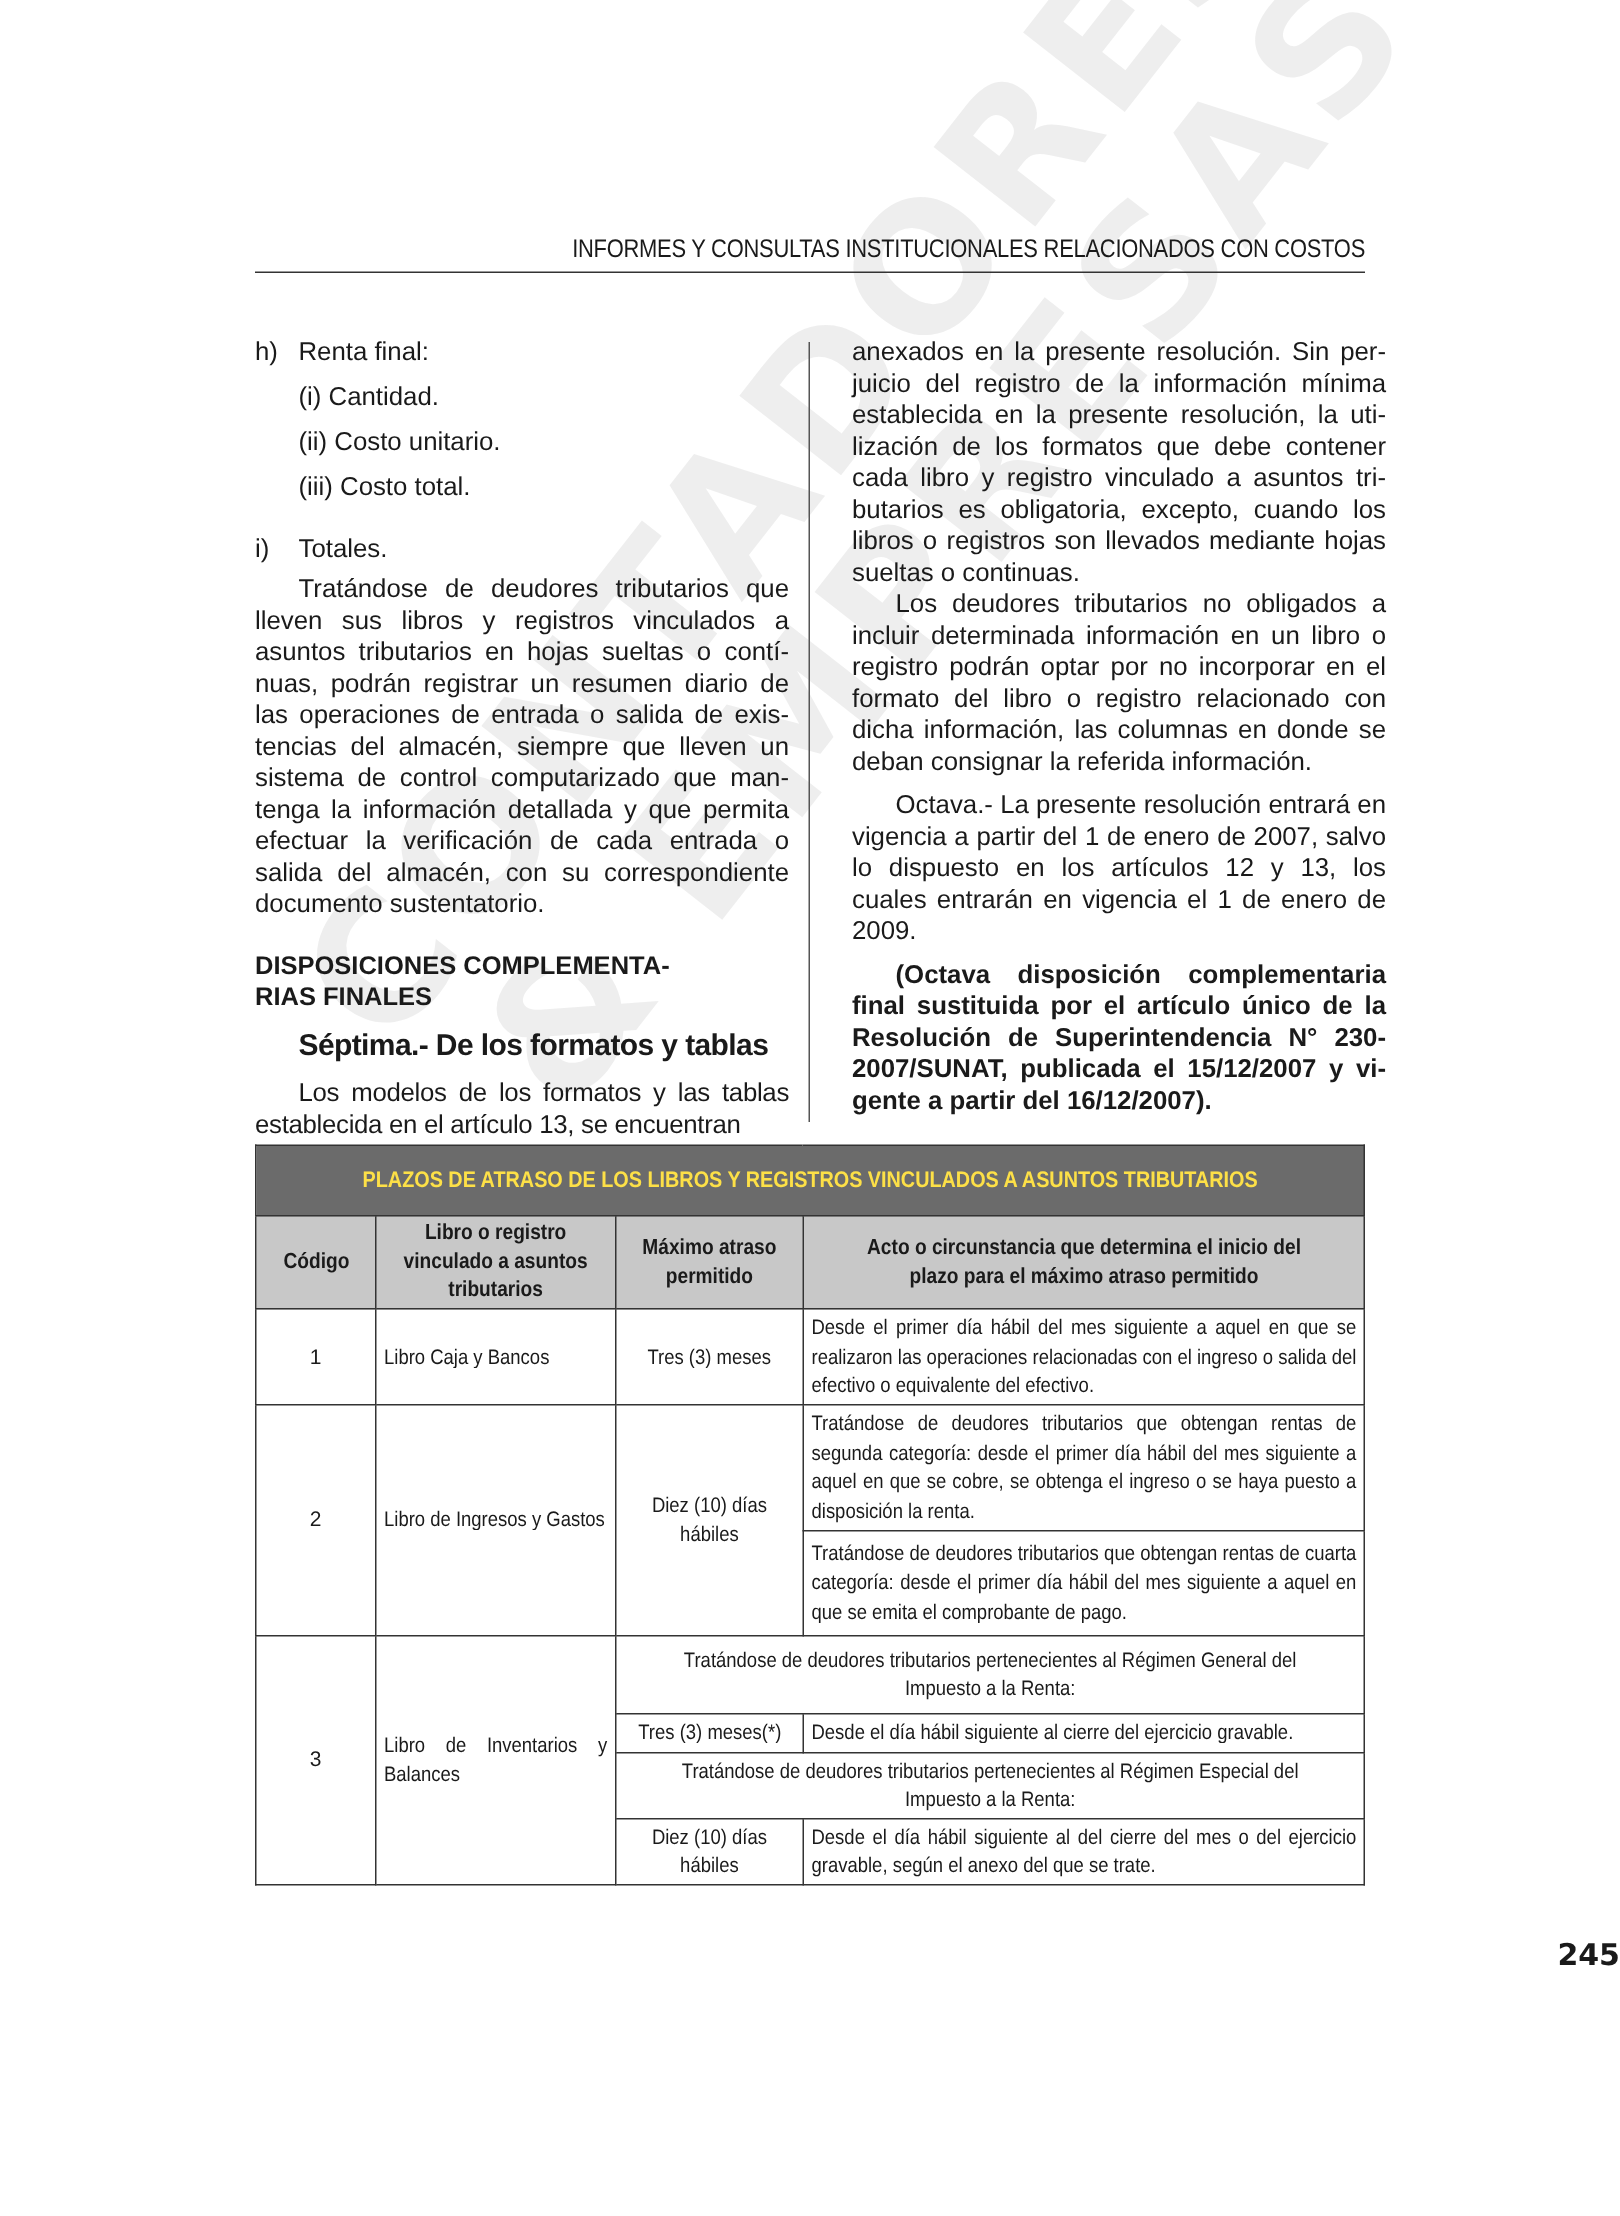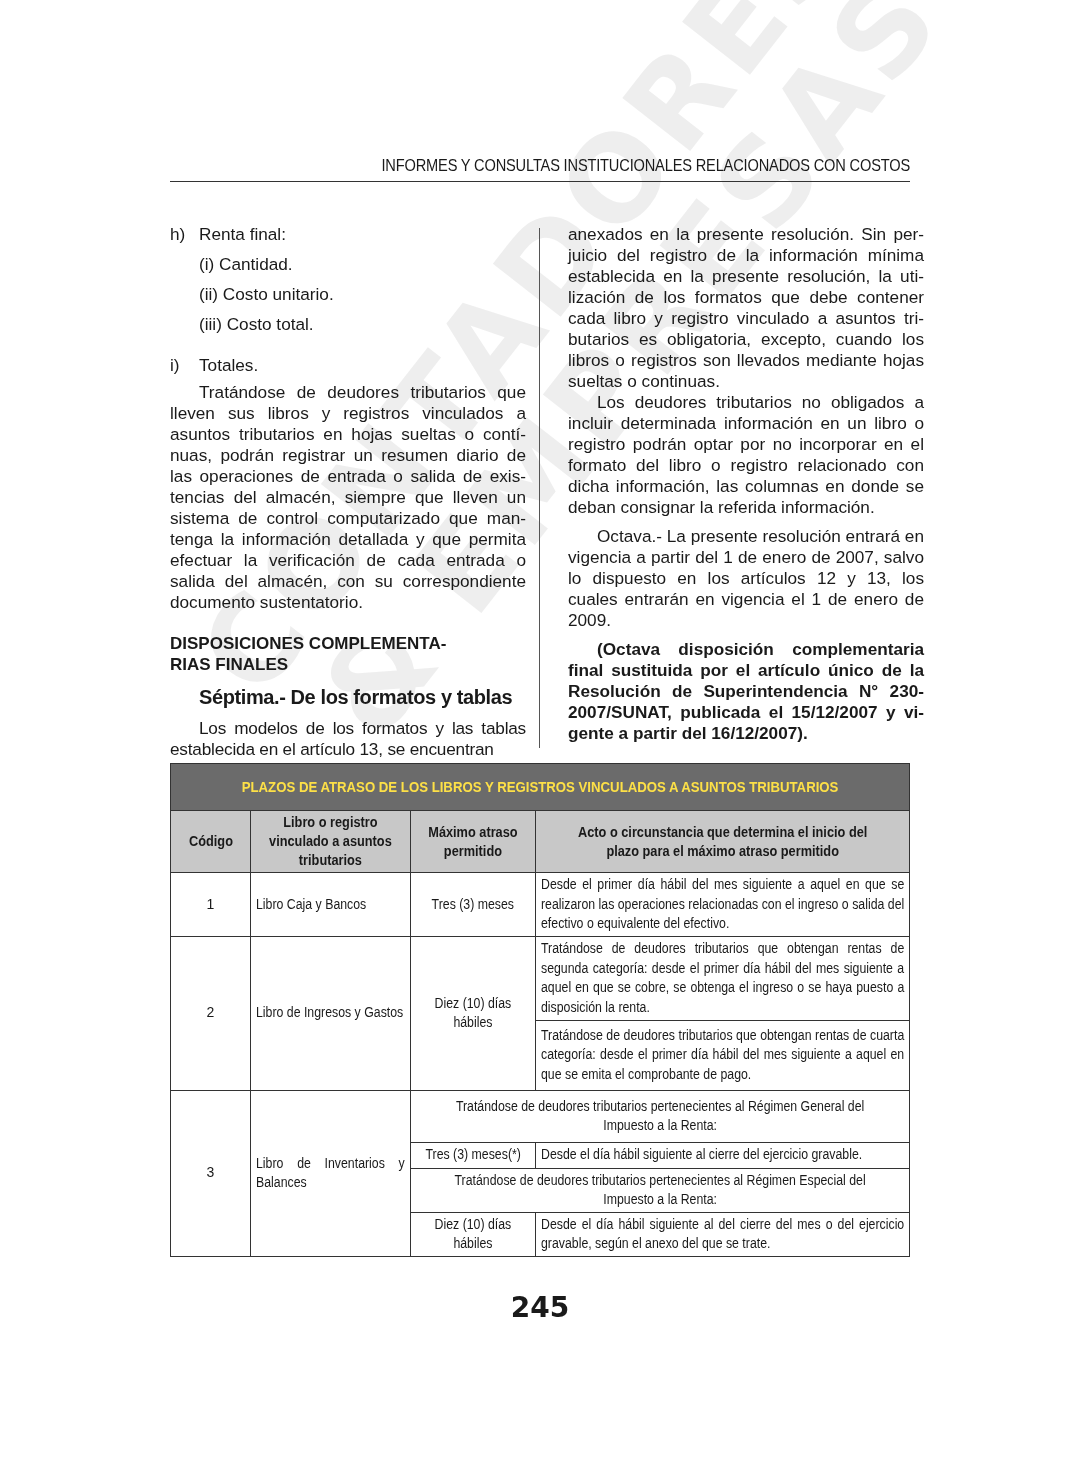--- a/index.html
+++ b/index.html
@@ -22,21 +22,21 @@
   .bold { font-weight:bold; }
   .inline-bold { font-weight:normal; }
   table.plazos { position:absolute; left:170px; top:763px; width:740px; border-collapse:collapse; font-family:"Liberation Sans", sans-serif; font-size:14px; line-height:19.5px; }
   table.plazos td, table.plazos th { border:1.4px solid #333; padding:2px 5px; vertical-align:middle; }
   .cond { display:inline-block; transform:scaleX(0.88); transform-origin:left; width:113.6%; }
   .cond-c { display:inline-block; transform:scaleX(0.88); transform-origin:center; }
   th.title { background:#6b6b6b; color:#fde047; height:42px; font-weight:bold; font-size:15px; text-align:center; }
   th.colh { background:#c8c8c8; color:#1a1a1a; font-weight:bold; text-align:center; font-size:14.5px; line-height:19px; height:56px; }
   td.center { text-align:center; }
   td.just { text-align:justify; }
-  .page-num { position:absolute; left:0; width:1080px; top:1291px; text-align:center; font-weight:bold; font-size:28px; font-family:"DejaVu Sans", sans-serif; }
+  .page-num { position:absolute; left:0; width:1080px; top:1291px; text-align:right; font-weight:bold; font-size:20px; font-family:"DejaVu Sans", sans-serif; }
   .watermark { position:absolute; left:180px; top:640px; font-family:"DejaVu Sans", sans-serif; font-weight:bold; font-size:118px; color:rgba(150,150,150,0.16); transform:rotate(-52deg); transform-origin:left top; letter-spacing:6px; white-space:nowrap; pointer-events:none; line-height:120px; }
 </style>
 </head>
 <body>
 
 <div class="watermark">
   <div>CONTADORES</div>
   <div style="padding-left:40px;">&amp; EMPRESAS</div>
 </div>
 

